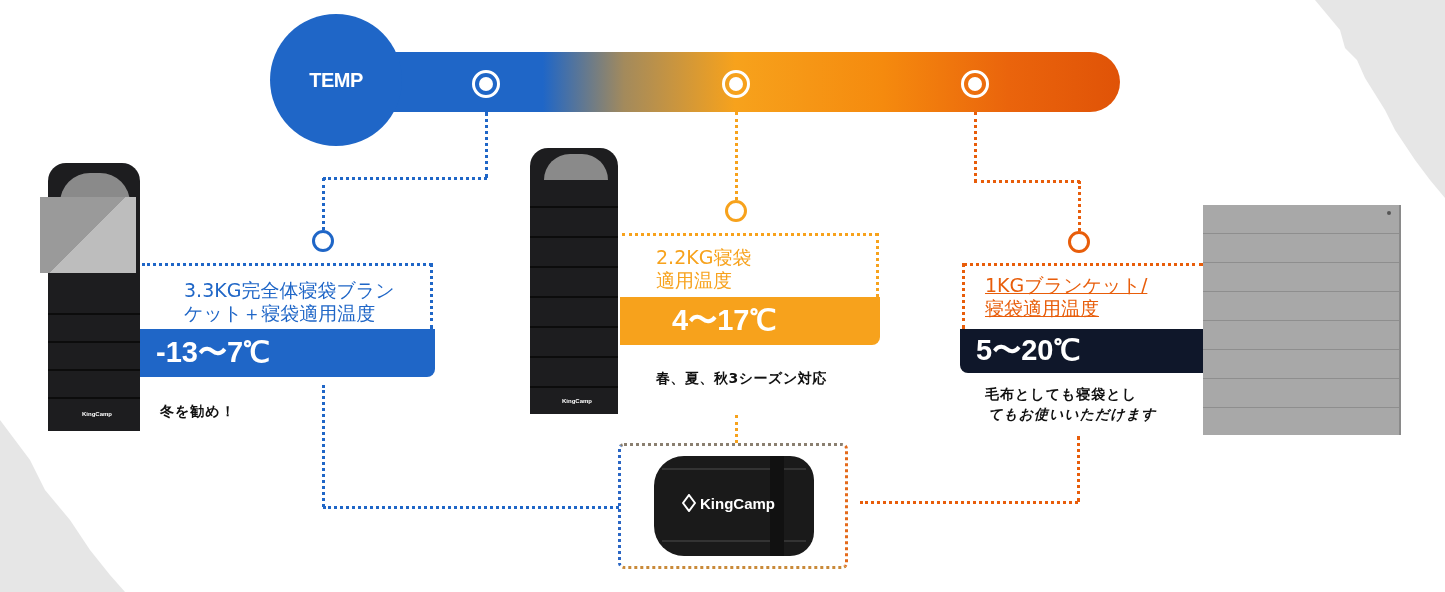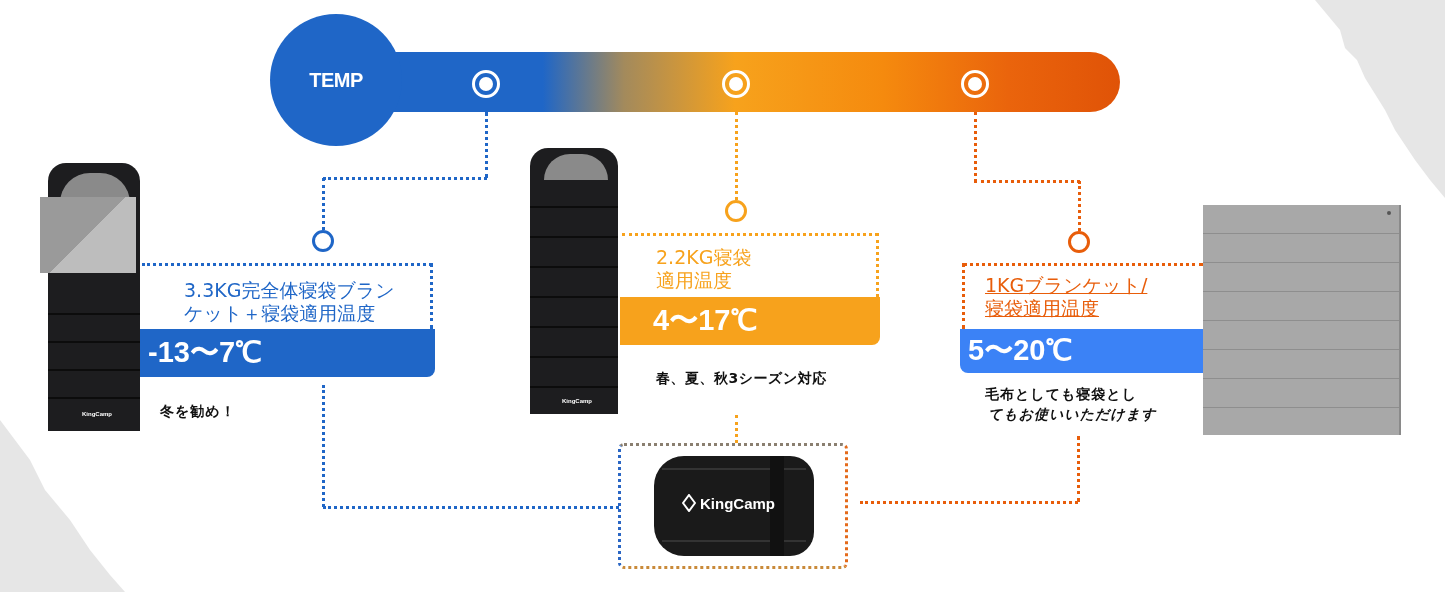--- a/index.html
+++ b/index.html
@@ -14,21 +14,21 @@
   .temp-circle { position:absolute; left:270px; top:14px; width:132px; height:132px; border-radius:50%; background:#1f66c7; }
   .temp-label { position:absolute; left:270px; top:14px; width:132px; height:132px; display:flex; align-items:center; justify-content:center; color:#fff; font-family:"Liberation Sans", sans-serif; font-weight:bold; font-size:20px; letter-spacing:-0.5px; padding-right:0; }
   .marker { position:absolute; width:28px; height:28px; border-radius:50%; border:3px solid #fff; box-sizing:border-box; display:flex; align-items:center; justify-content:center; }
   .marker .dot { width:14px; height:14px; border-radius:50%; background:#fff; }
   .ring { position:absolute; width:22px; height:22px; border-radius:50%; box-sizing:border-box; border:3.5px solid; background:#fff; }
   
   .dv { position:absolute; width:0; border-left:3.5px dotted; }
   .dh { position:absolute; height:0; border-top:3.5px dotted; }
   
   .card-title { position:absolute; font-family:"DejaVu Sans", sans-serif; font-size:19px; line-height:23px; }
-  .band { position:absolute; color:#fff; font-family:"Liberation Sans", sans-serif; font-weight:bold; font-size:29px; display:flex; align-items:center; padding-left:8px; box-sizing:border-box; }
+  .band { position:absolute; color:#fff; font-family:"Liberation Sans", sans-serif; font-weight:bold; font-size:29px; display:flex; align-items:center; padding-left:16px; box-sizing:border-box; }
   .note { position:absolute; font-size:14px; line-height:20px; color:#111; font-weight:bold; letter-spacing:1px; }
   .seam { position:absolute; left:0; right:0; height:2px; background:#0c0c0c; }
   .logo-small { position:absolute; color:#fff; font-family:"Liberation Sans", sans-serif; font-weight:bold; font-size:6px; }
 </style>
 </head>
 <body>
 
 <svg class="grunge-br" viewBox="0 0 150 200">
   <path d="M150 0 L20 0 L30 12 L45 30 L50 48 L62 60 L70 78 L90 110 L100 130 L120 160 L135 180 L150 198 Z" fill="#e6e6e6"></path>
 </svg>
@@ -71,30 +71,30 @@
 </div>
 <div class="band" style="left:140px; top:329px; width:295px; height:48px; background:#1f66c7; border-radius:0 0 8px 0;">-13〜7℃</div>
 <div class="note" style="left:160px; top:401px;">冬を勧め！</div>
 
 <div class="dh" style="left:622px; top:233px; width:256px; border-color:#f7a21c;"></div>
 <div class="dv" style="left:876px; top:233px; height:64px; border-color:#f7a21c;"></div>
 <div class="card-title" style="left:656px; top:246px; color:#f7a21c;">
   <div>2.2KG寝袋</div>
   <div>適用温度</div>
 </div>
-<div class="band" style="left:620px; top:297px; width:260px; height:48px; background:#f7a21c; border-radius:0 0 8px 0; padding-left:33px;">4〜17℃</div>
+<div class="band" style="left:620px; top:297px; width:260px; height:48px; background:#f7a21c; border-radius:0 0 8px 0; padding-left:52px;">4〜17℃</div>
 <div class="note" style="left:656px; top:368px; letter-spacing:0.5px;">春、夏、秋3シーズン対応</div>
 
 <div class="dh" style="left:963px; top:263px; width:240px; border-color:#e85d0a;"></div>
 <div class="dv" style="left:962px; top:263px; height:66px; border-color:#e85d0a;"></div>
 <div class="card-title" style="left:985px; top:274px; color:#e85d0a;text-decoration:underline;">
   <div>1KGブランケット/</div>
   <div>寝袋適用温度</div>
 </div>
-<div class="band" style="left:960px; top:329px; width:245px; height:44px; background:#3b82f6; border-radius:0 0 0 8px; ">5〜20℃</div>
+<div class="band" style="left:960px; top:329px; width:245px; height:44px; background:#0f172a; border-radius:0 0 0 8px; ">5〜20℃</div>
 <div class="note" style="left:985px; top:384px;">
   <div>毛布としても寝袋とし</div>
   <div style="padding-left:3px;font-style:italic;">てもお使いいただけます</div>
 </div>
 
 <div class="dv" style="left:322px; top:385px; height:122px; border-color:#1f66c7;"></div>
 <div class="dh" style="left:323px; top:506px; width:296px; border-color:#1f66c7;"></div>
 <div class="dv" style="left:735px; top:415px; height:28px; border-color:#f7a21c;"></div>
 <div class="dh" style="left:860px; top:501px; width:218px; border-color:#e85d0a;"></div>
 <div class="dv" style="left:1077px; top:436px; height:66px; border-color:#e85d0a;"></div>

